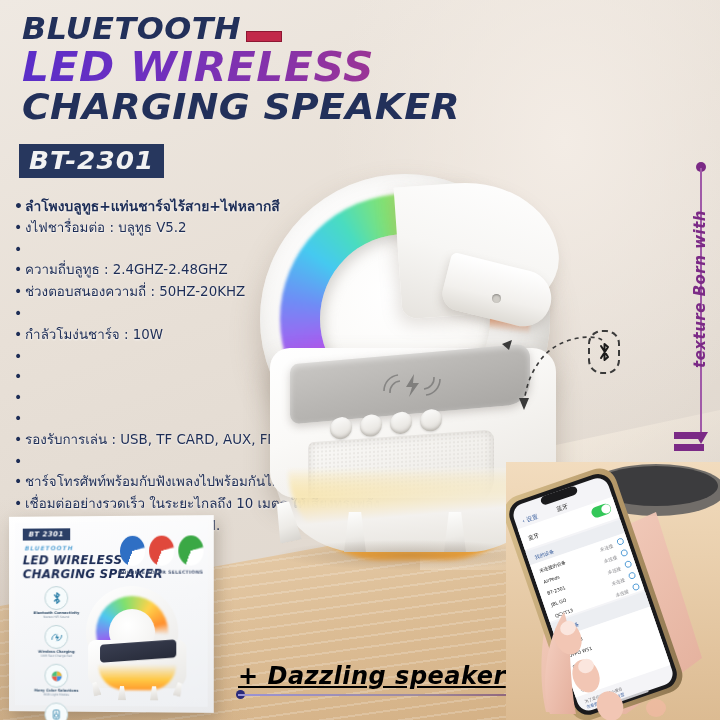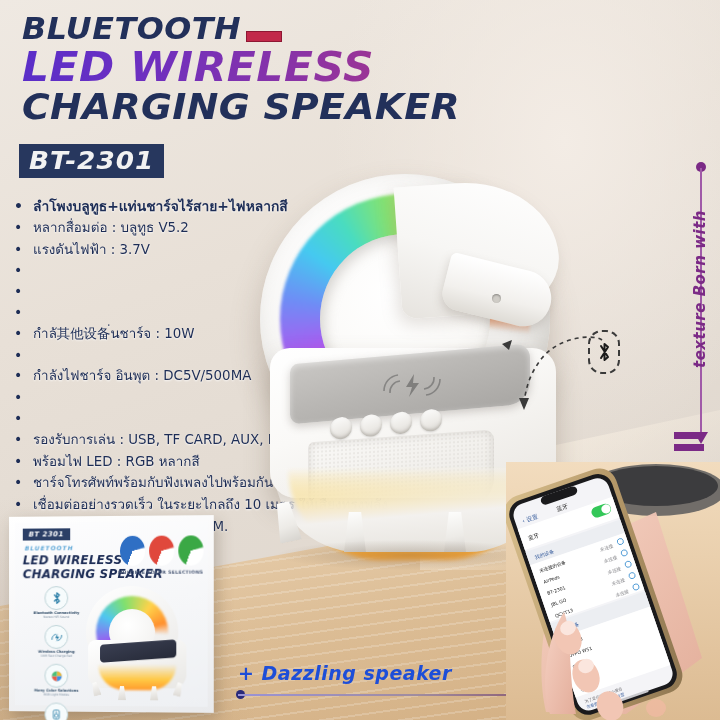--- a/index.html
+++ b/index.html
@@ -44,21 +44,21 @@
     padding:4px 13px 5px 13px;}
   .model-badge span{color:#f2f2f2;font-weight:bold;font-style:italic;font-size:25px;
     line-height:25px;letter-spacing:1px;transform:scaleX(1.05);display:inline-block;}
 
   
   .specs{position:absolute;left:14px;top:196px;width:520px;}
   .spec{display:flex;align-items:baseline;color:#1d2d56;font-size:13.4px;line-height:20.8px;
     white-space:nowrap;}
   .spec .dot{flex:none;width:11px;font-size:14px;line-height:20.8px;}
   .spec.strong{font-weight:bold;font-size:13.8px;}
-  .spec .txt{text-shadow:0 1px 2px rgba(255,255,255,.85);margin-left:8px;}
+  .spec .txt{text-shadow:0 1px 2px rgba(255,255,255,.85);}
 
   
   .product{position:absolute;left:248px;top:168px;width:340px;height:390px;}
   .ring-outer{position:absolute;left:12px;top:6px;width:290px;height:290px;border-radius:50%;
     background:linear-gradient(145deg,#ffffff 0%,#f6f5f3 45%,#e4e2df 100%);
     box-shadow:0 16px 30px rgba(110,95,80,.28),inset -8px -10px 24px rgba(190,185,178,.55);}
   .ring-grad{position:absolute;left:32px;top:26px;width:250px;height:250px;border-radius:50%;
     background:conic-gradient(from 205deg,
       #ff3fb4 0deg,#e24bd8 22deg,#a95cf0 48deg,#6f8cf5 74deg,
       #45c9f0 100deg,#49dcc0 122deg,#86e36f 146deg,#d8e05a 168deg,
@@ -126,21 +126,21 @@
   .vcap-line{position:absolute;left:28px;top:8px;width:2px;height:270px;background:#a05aa8;}
   .vcap-dot{position:absolute;left:24px;top:2px;width:10px;height:10px;border-radius:50%;
     background:#7b2a86;}
   .vcap-arrow{position:absolute;left:22px;top:272px;width:0;height:0;
     border-left:7px solid transparent;border-right:7px solid transparent;
     border-top:12px solid #7b2a86;}
   .vbar{position:absolute;background:#7b2a86;}
 
   
   .bcap{position:absolute;left:238px;top:662px;}
-  .bcap-text{color:#1d4ed8;font-style:italic;font-weight:bold;font-size:19px;letter-spacing:.5px;}
+  .bcap-text{color:#000000;font-style:italic;font-weight:bold;font-size:24px;letter-spacing:.5px;text-decoration:underline;}
   .bcap-line{position:absolute;left:238px;top:694px;width:300px;height:2px;
     background:linear-gradient(90deg,#9a93d6 0%,#a08c9e 60%,#8a5a72 100%);}
   .bcap-dot{position:absolute;left:236px;top:690px;width:9px;height:9px;border-radius:50%;
     background:#2a2a7a;}
   .bcap-arrow{position:absolute;left:528px;top:688px;width:0;height:0;
     border-top:6px solid transparent;border-bottom:6px solid transparent;
     border-left:12px solid #5a2040;}
 
   
   .pack{position:absolute;left:8px;top:516px;width:205px;height:196px;
@@ -205,59 +205,58 @@
     <span>BT-2301</span>
   </div>
 
   <div class="specs">
       <div class="spec strong">
         <span class="dot">•</span>
         <span class="txt">ลำโพงบลูทูธ+แท่นชาร์จไร้สาย+ไฟหลากสี</span>
       </div>
       <div class="spec">
         <span class="dot">•</span>
-        <span class="txt">หลากสื่อมต่อ : บลูทูธ V5.2</span>
-      </div>
-      <div class="spec">
-        <span class="dot">•</span>
-        <span class="txt">แรงดันไฟฟ้า : 3.7V</span>
-      </div>
-      <div class="spec">
-        <span class="dot">•</span>
-      </div>
-      <div class="spec">
-        <span class="dot">•</span>
-      </div>
-      <div class="spec">
-        <span class="dot">•</span>
-      </div>
-      <div class="spec">
-        <span class="dot">•</span>
-        <span class="txt">กำลั其他设备่นชาร์จ : 10W</span>
-      </div>
-      <div class="spec">
-        <span class="dot">•</span>
-      </div>
-      <div class="spec">
-        <span class="dot">•</span>
-        <span class="txt">กำลังไฟชาร์จ อินพุต  : DC5V/500MA</span>
+        <span class="txt">งไฟชารื่อมต่อ : บลูทูธ V5.2</span>
+      </div>
+      <div class="spec">
+        <span class="dot">•</span>
+      </div>
+      <div class="spec">
+        <span class="dot">•</span>
+        <span class="txt">ความถี่บลูทูธ : 2.4GHZ-2.48GHZ</span>
+      </div>
+      <div class="spec">
+        <span class="dot">•</span>
+        <span class="txt">ช่วงตอบสนองความถี่ : 50HZ-20KHZ</span>
+      </div>
+      <div class="spec">
+        <span class="dot">•</span>
+      </div>
+      <div class="spec">
+        <span class="dot">•</span>
+        <span class="txt">กำลัวโมง่นชาร์จ : 10W</span>
+      </div>
+      <div class="spec">
+        <span class="dot">•</span>
+      </div>
+      <div class="spec">
+        <span class="dot">•</span>
       </div>
       <div class="spec">
         <span class="dot">•</span>
       </div>
       <div class="spec">
         <span class="dot">•</span>
       </div>
       <div class="spec">
         <span class="dot">•</span>
         <span class="txt">รองรับการเล่น : USB, TF CARD, AUX, FM</span>
       </div>
       <div class="spec">
         <span class="dot">•</span>
-        <span class="txt">พร้อมไฟ LED : RGB หลากสี</span>
       </div>
       <div class="spec">
         <span class="dot">•</span>
         <span class="txt">ชาร์จโทรศัพท์พร้อมกับฟังเพลงไปพร้อมกันได้อย่างไม่สะดุด</span>
       </div>
       <div class="spec">
         <span class="dot">•</span>
         <span class="txt">เชื่อมต่ออย่างรวดเร็ว ในระยะไกลถึง 10 เมตร ให้เสียงทรงพลัง</span>
       </div>
       <div class="spec">

